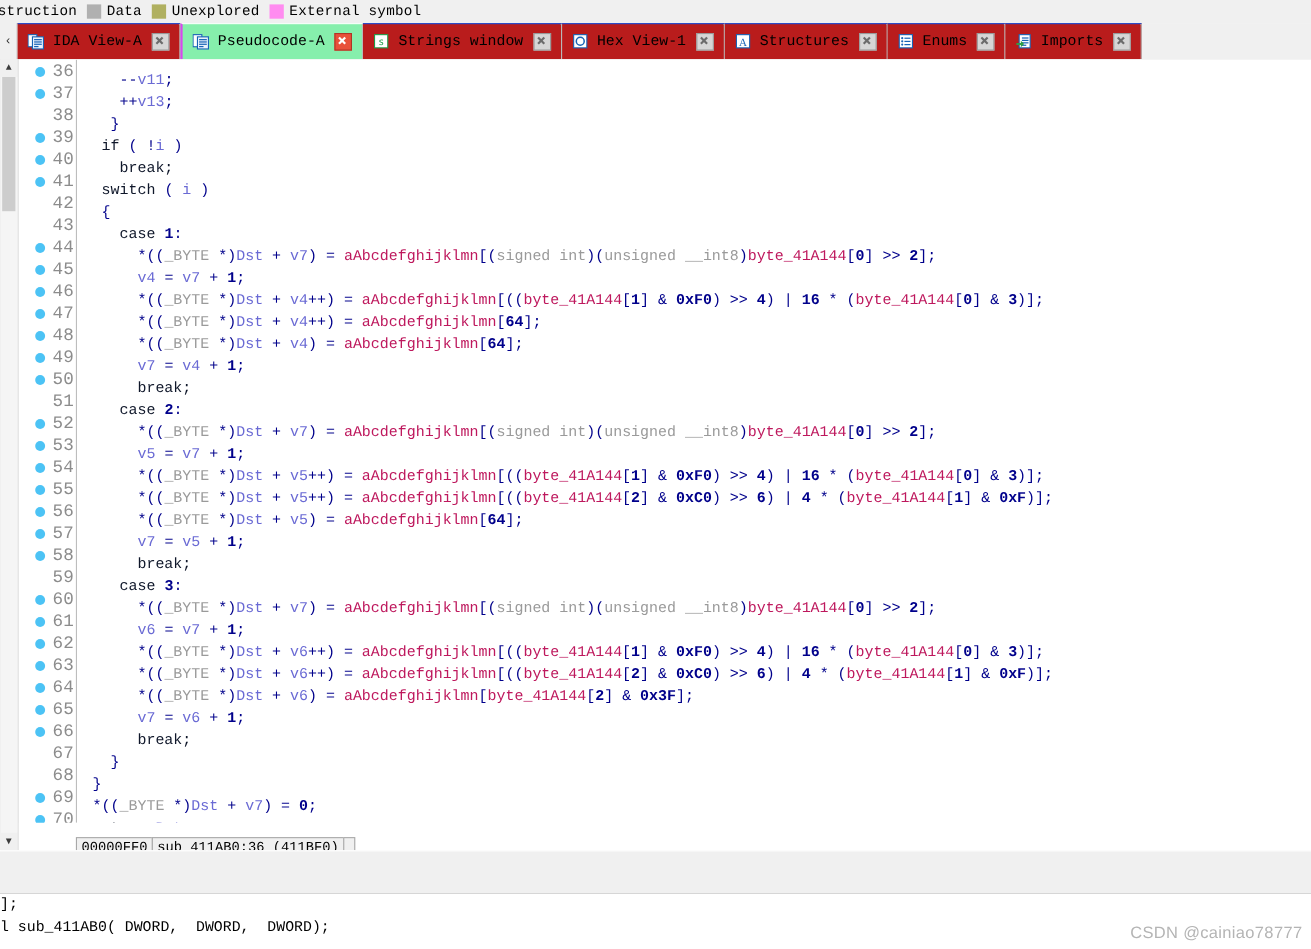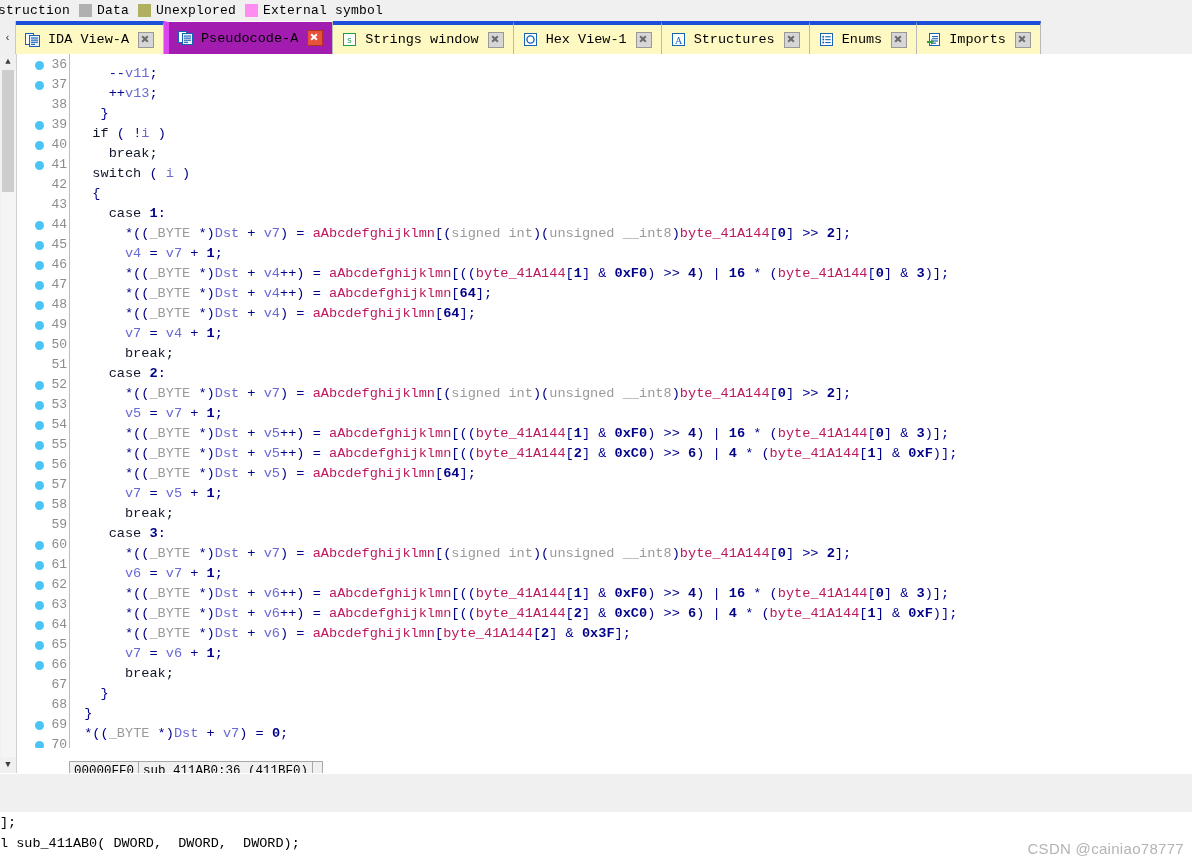--- a/index.html
+++ b/index.html
@@ -64,33 +64,33 @@
     align-items: center;
     justify-content: center;
     font-size: 11px;
     color: #333;
     border-right: 1px solid #c8c8c8;
   }
   .tab {
     display: flex;
     align-items: center;
     padding: 0 9px;
-    background: #fef9c3;
+    background: #b91c1c;
     border-right: 1px solid #b9b9b9;
-    border-top: 4px solid #1d4ed8;
+    border-top: 1px solid #1d4ed8;
     font-family: "Liberation Mono", monospace;
     font-size: 13.5px;
     color: #000000;
     white-space: nowrap;
     position: relative;
   }
   .tab.active {
-    background: #a21caf;
+    background: #86efac;
     border-top: 1px solid #ffffff;
-    border-left: 5px solid #d946ef;
+    border-left: 2px solid #d946ef;
     margin-bottom: -1px;
     padding-bottom: 1px;
     justify-content: space-between;
   }
   .tab-icon {
     width: 16px; height: 16px;
     margin-right: 7px;
     flex: 0 0 16px;
     display: block;
   }
@@ -180,21 +180,21 @@
     padding-top: 1px;
   }
   .gut-row {
     height: 20px;
     line-height: 20px;
     display: flex;
     align-items: center;
     justify-content: flex-end;
     padding-right: 2px;
     font-family: "Liberation Mono", monospace;
-    font-size: 13px;
+    font-size: 16px;
     color: #8c8c8c;
   }
   .bp-dot {
     width: 9px; height: 9px;
     border-radius: 50%;
     background: #4cc3f5;
     margin-right: 7px;
     flex: 0 0 9px;
   }
   .bp-dot.hidden { background: transparent; }

